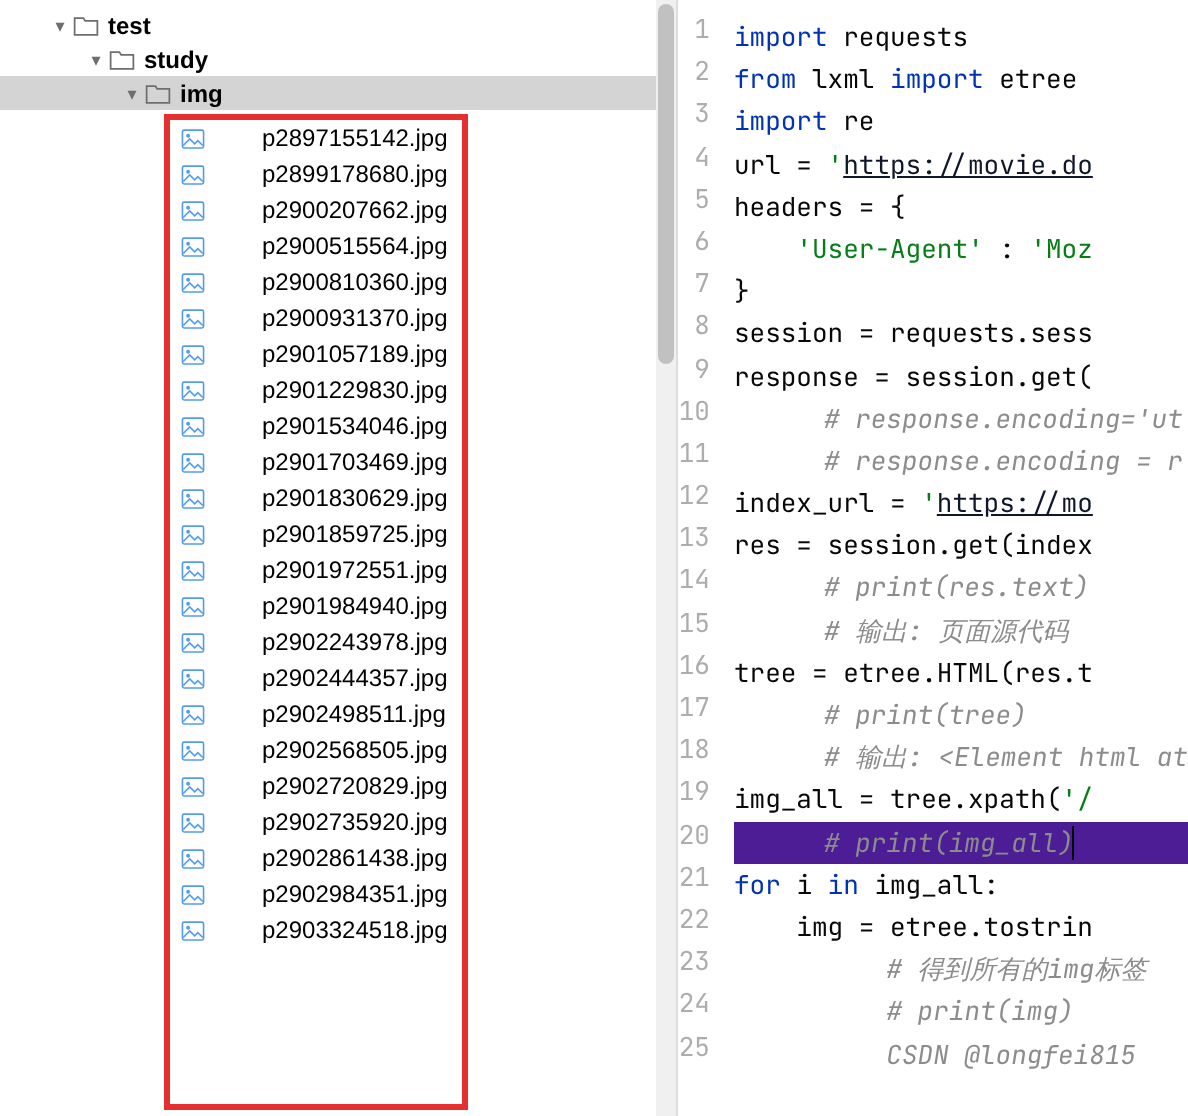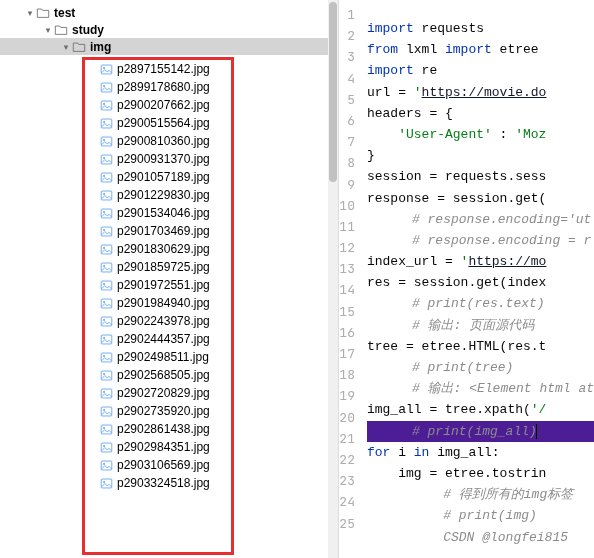--- a/index.html
+++ b/index.html
@@ -10,31 +10,31 @@
   .tree-row { display: flex; align-items: center; height: 17px; padding-left: 8px; white-space: nowrap; }
   .tree-row.selected { background: #d4d4d4; }
   .chevron { width: 12px; display: inline-flex; justify-content: center; color: #6e6e6e; font-size: 9px; cursor: pointer; }
   .folder-icon, .file-icon { width: 14px; height: 14px; display: inline-flex; align-items: center; justify-content: center; margin-right: 4px; }
   .folder-icon svg, .file-icon svg { width: 14px; height: 14px; }
   .tree-label { color: #000; font-weight: bold; }
   .indent-1 { padding-left: 24px; }
   .indent-2 { padding-left: 42px; }
   .indent-3 { padding-left: 60px; }
   .file-list { margin-left: 82px; margin-top: 2px; border: 3px solid #e63030; width: 152px; height: 498px; overflow: hidden; }
-  .file-row { display: flex; align-items: center; height: 18px; padding-left: 14px; white-space: nowrap; }
+  .file-row { display: flex; align-items: center; height: 18px; padding-left: 4px; white-space: nowrap; gap: 24px; }
   .img-icon { width: 14px; height: 14px; display: inline-flex; align-items: center; justify-content: center; margin-right: 4px; flex-shrink: 0; }
   .img-icon svg { width: 13px; height: 13px; }
   .file-label { color: #000; font-size: 12px; }
   .scrollbar { position: absolute; right: 0; top: 0; width: 10px; height: 100%; background: #f0f0f0; }
   .scrollbar-thumb { position: absolute; right: 1px; top: 2px; width: 8px; height: 180px; background: #c1c1c1; border-radius: 4px; }
 
   .right-panel { flex: 1; display: flex; background: #fff; font-family: "JetBrains Mono", Consolas, monospace; font-size: 13px; line-height: 21.2px; overflow: hidden; }
   .gutter { width: 42px; text-align: right; color: #adadad; padding-right: 12px; padding-top: 4px; }
   .gutter div { height: 21.2px; }
-  .code { padding-top: 18px; white-space: pre; color: #080808; font-family: Liberation Mono, monospace; }
+  .code { padding-top: 8px; white-space: pre; color: #080808; }
   .code div { height: 21.2px; }
   .code .line20 { background: #4c1d95; }
   .kw { color: #0033b3; }
   .str { color: #067d17; }
   .str-u { color: #0f172a; text-decoration: underline; }
   .com { color: #8c8c8c; font-style: italic; margin-left: 45px; }
   .id { color: #080808; }
   .caret { border-left: 1px solid #000; margin-left: -1px; }
 </style>
 </head>
@@ -284,30 +284,20 @@
         </div>
         <div class="file-row">
           <span class="img-icon">
             <svg viewBox="0 0 16 16">
               <rect x="1.5" y="2.5" width="13" height="11" rx="1" fill="none" stroke="#559cf0" stroke-width="1"></rect>
               <circle cx="5" cy="6" r="1.2" fill="#559cf0"></circle>
               <path d="M2 12 L6 8 L9 11 L11 9 L14 12" fill="none" stroke="#559cf0" stroke-width="1"></path>
             </svg>
           </span>
           <span class="file-label">p2902984351.jpg</span>
-        </div>
-        <div class="file-row">
-          <span class="img-icon">
-            <svg viewBox="0 0 16 16">
-              <rect x="1.5" y="2.5" width="13" height="11" rx="1" fill="none" stroke="#559cf0" stroke-width="1"></rect>
-              <circle cx="5" cy="6" r="1.2" fill="#559cf0"></circle>
-              <path d="M2 12 L6 8 L9 11 L11 9 L14 12" fill="none" stroke="#559cf0" stroke-width="1"></path>
-            </svg>
-          </span>
-          <span class="file-label">p2903106569.jpg</span>
         </div>
         <div class="file-row">
           <span class="img-icon">
             <svg viewBox="0 0 16 16">
               <rect x="1.5" y="2.5" width="13" height="11" rx="1" fill="none" stroke="#559cf0" stroke-width="1"></rect>
               <circle cx="5" cy="6" r="1.2" fill="#559cf0"></circle>
               <path d="M2 12 L6 8 L9 11 L11 9 L14 12" fill="none" stroke="#559cf0" stroke-width="1"></path>
             </svg>
           </span>
           <span class="file-label">p2903324518.jpg</span>

